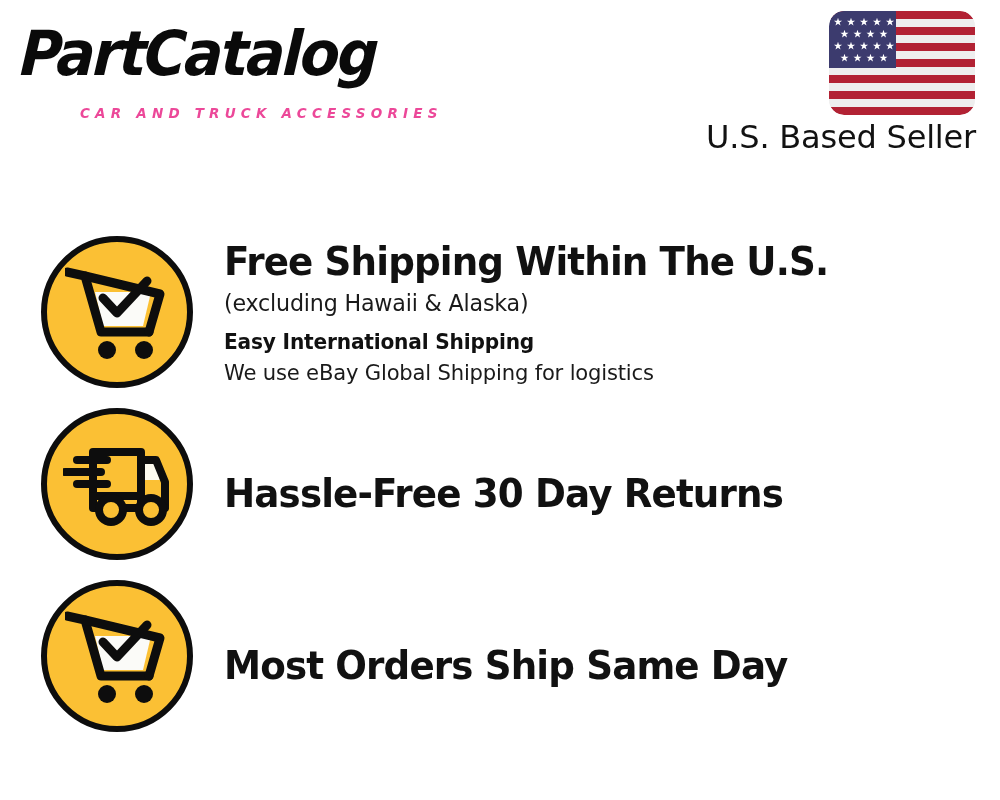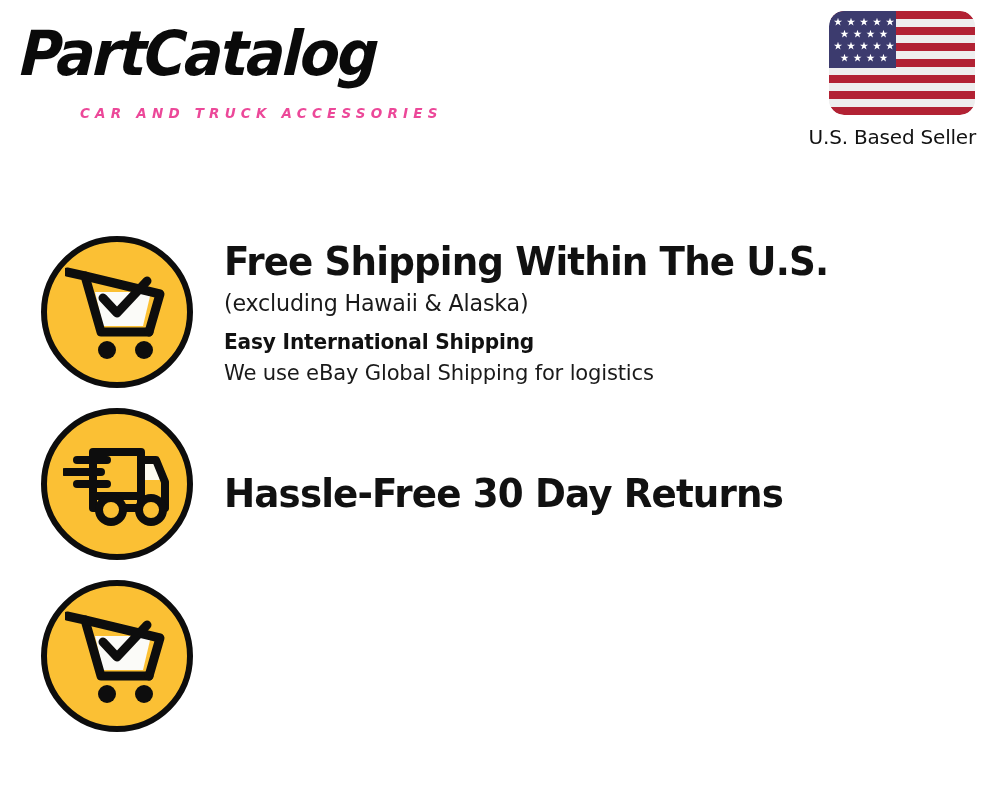--- a/index.html
+++ b/index.html
@@ -88,21 +88,21 @@
     background: #f2f2f2;
   }
   #us-flag svg { display: block; width: 146px; height: 104px; }
 
   #seller-label {
     position: absolute;
     right: 12px;
     top: 110px;
     font-family: "DejaVu Sans", sans-serif;
     font-weight: 400;
-    font-size: 20px;
+    font-size: 32px;
     line-height: 38px;
     letter-spacing: -0.2px;
     color: #121212;
     white-space: nowrap;
     text-align: right;
   }
 
   
   #feature-list {
     position: absolute;
@@ -323,17 +323,20 @@
       <div class="feature-icon">
         <svg width="104" height="96" viewBox="0 0 104 96" xmlns="http://www.w3.org/2000/svg">
           <polygon points="30,28 86,28 78,62 38,62" fill="#fbfbf8"></polygon>
           <path d="M2,8 L20,12 L36,68 L84,68" fill="none" stroke="#0d0d0d" stroke-width="9" stroke-linecap="round" stroke-linejoin="round"></path>
           <path d="M20,12 L95,30 L84,68" fill="none" stroke="#0d0d0d" stroke-width="9" stroke-linecap="round" stroke-linejoin="round"></path>
           <path d="M38,34 L52,49 L82,17" fill="none" stroke="#0d0d0d" stroke-width="9" stroke-linecap="round" stroke-linejoin="round"></path>
           <circle cx="42" cy="86" r="9" fill="#0d0d0d"></circle>
           <circle cx="79" cy="86" r="9" fill="#0d0d0d"></circle>
         </svg>
       </div>
+      <div class="feature-text">
+        <div class="feature-heading">Most Orders Ship Same Day</div>
+      </div>
     </div>
 
   </div>
 
 </div>
 
 </body></html>

